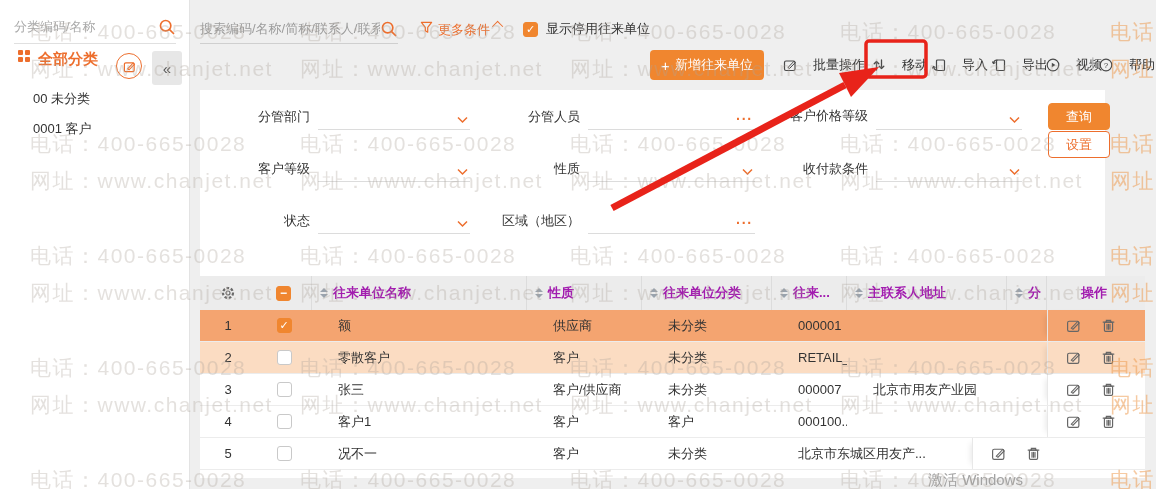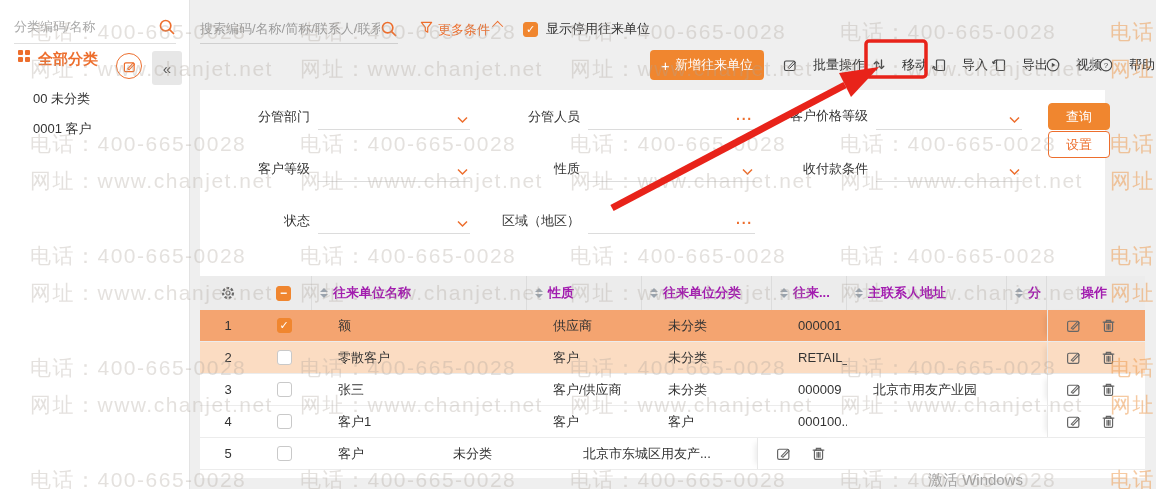--- a/index.html
+++ b/index.html
@@ -407,21 +407,21 @@
       </div>
     </div>
         <div class="trow">
       <div class="tc c-gear">3</div>
       <div class="tc c-check">
             <span class="cb"></span>
           </div>
       <div class="tc c-name">张三</div>
       <div class="tc c-nature">客户/供应商</div>
       <div class="tc c-cat">未分类</div>
-      <div class="tc c-code">000009</div>
+      <div class="tc c-code">000007</div>
       <div class="tc c-addr">北京市用友产业园</div>
       <div class="tc c-fg"></div>
       <div class="tc c-op">
         <span class="ic">
           <svg width="15" height="15" viewBox="0 0 14 14">
                 <rect x="1.5" y="3" width="10.5" height="9.5" rx="1.5" fill="none" stroke="#666" stroke-width="1.1"></rect>
                 <path d="M5 9.5 L11 3.2 L12.3 4.6 L6.5 10.5 Z" fill="none" stroke="#666" stroke-width="1"></path>
               </svg>
         </span>
         <span class="ic">
@@ -460,20 +460,21 @@
                 <path d="M5.6 6 V10.4 M7 6 V10.4 M8.4 6 V10.4"></path>
               </svg>
         </span>
       </div>
     </div>
         <div class="trow">
       <div class="tc c-gear">5</div>
       <div class="tc c-check">
             <span class="cb"></span>
           </div>
+      <div class="tc c-name">况不一</div>
       <div class="tc c-nature">客户</div>
       <div class="tc c-cat">未分类</div>
       <div class="tc c-addr">北京市东城区用友产...</div>
       <div class="tc c-fg"></div>
       <div class="tc c-op">
         <span class="ic">
           <svg width="15" height="15" viewBox="0 0 14 14">
                 <rect x="1.5" y="3" width="10.5" height="9.5" rx="1.5" fill="none" stroke="#666" stroke-width="1.1"></rect>
                 <path d="M5 9.5 L11 3.2 L12.3 4.6 L6.5 10.5 Z" fill="none" stroke="#666" stroke-width="1"></path>
               </svg>

